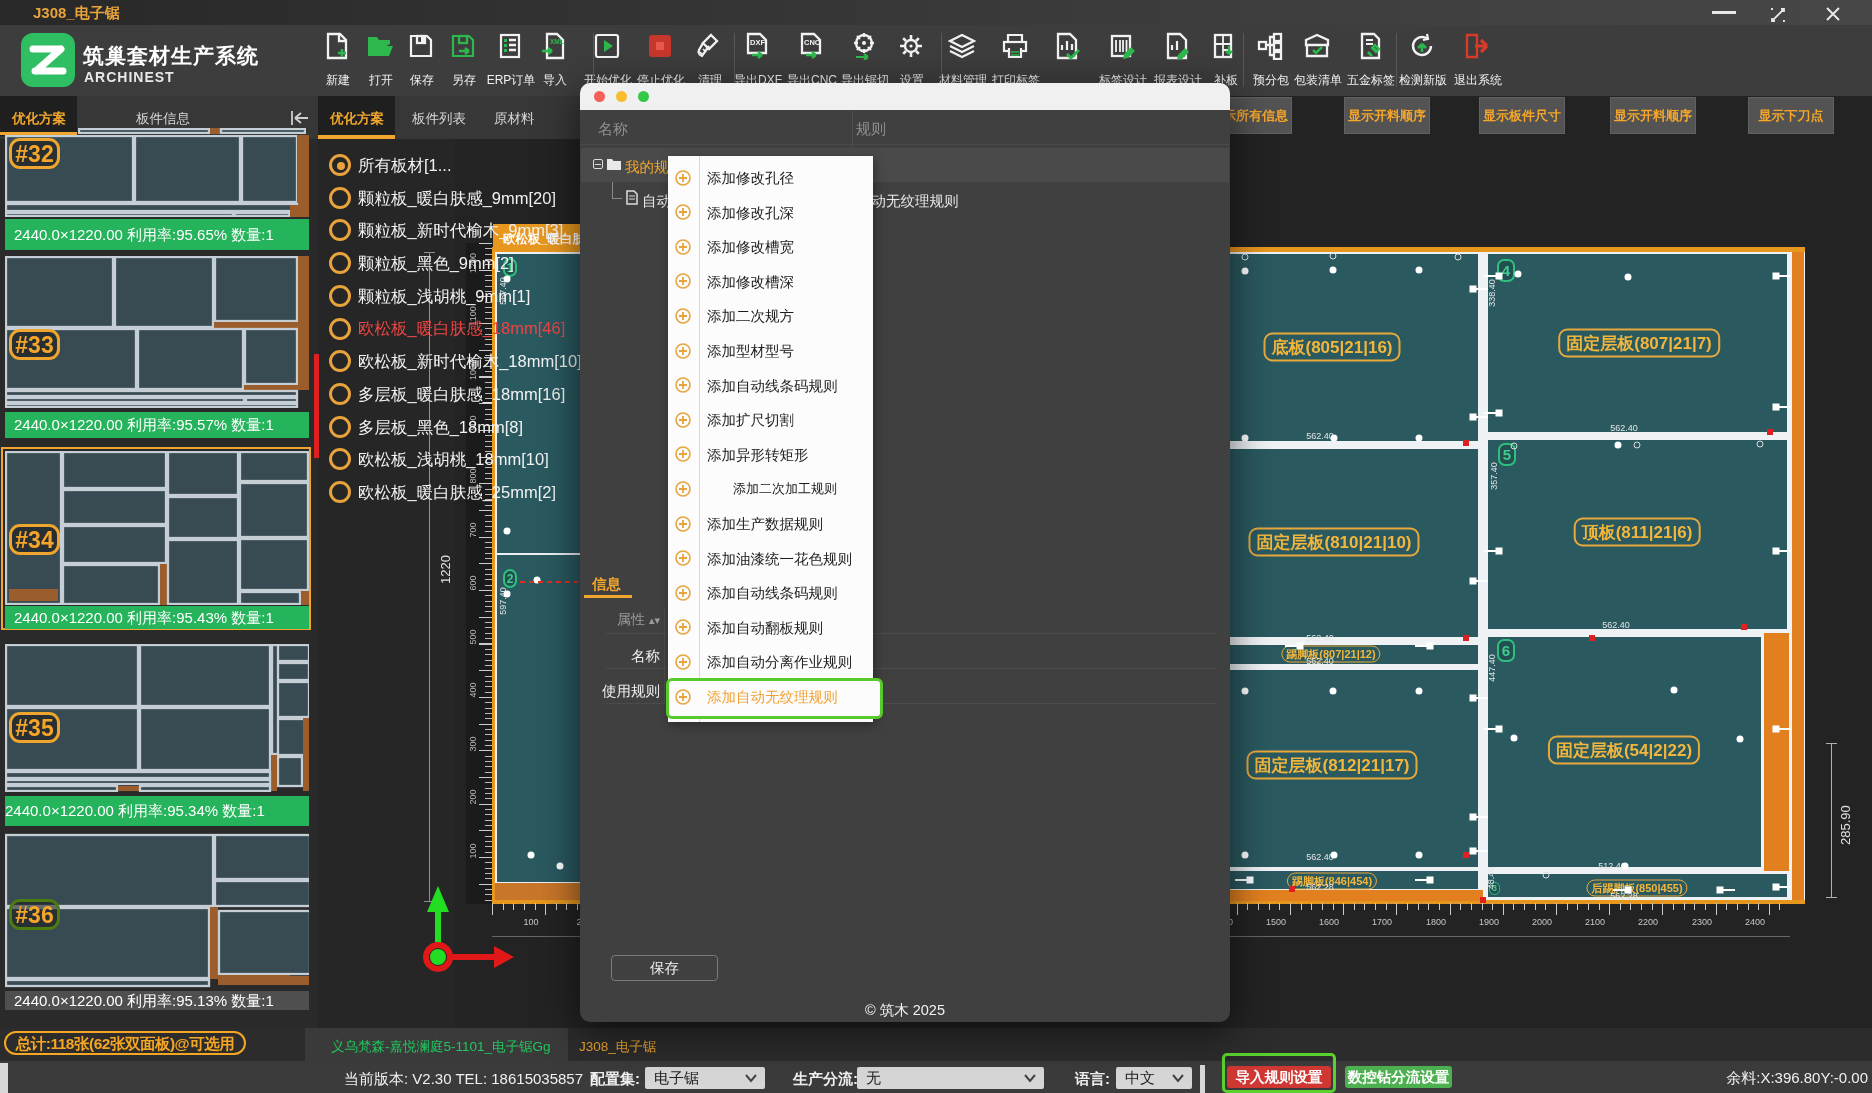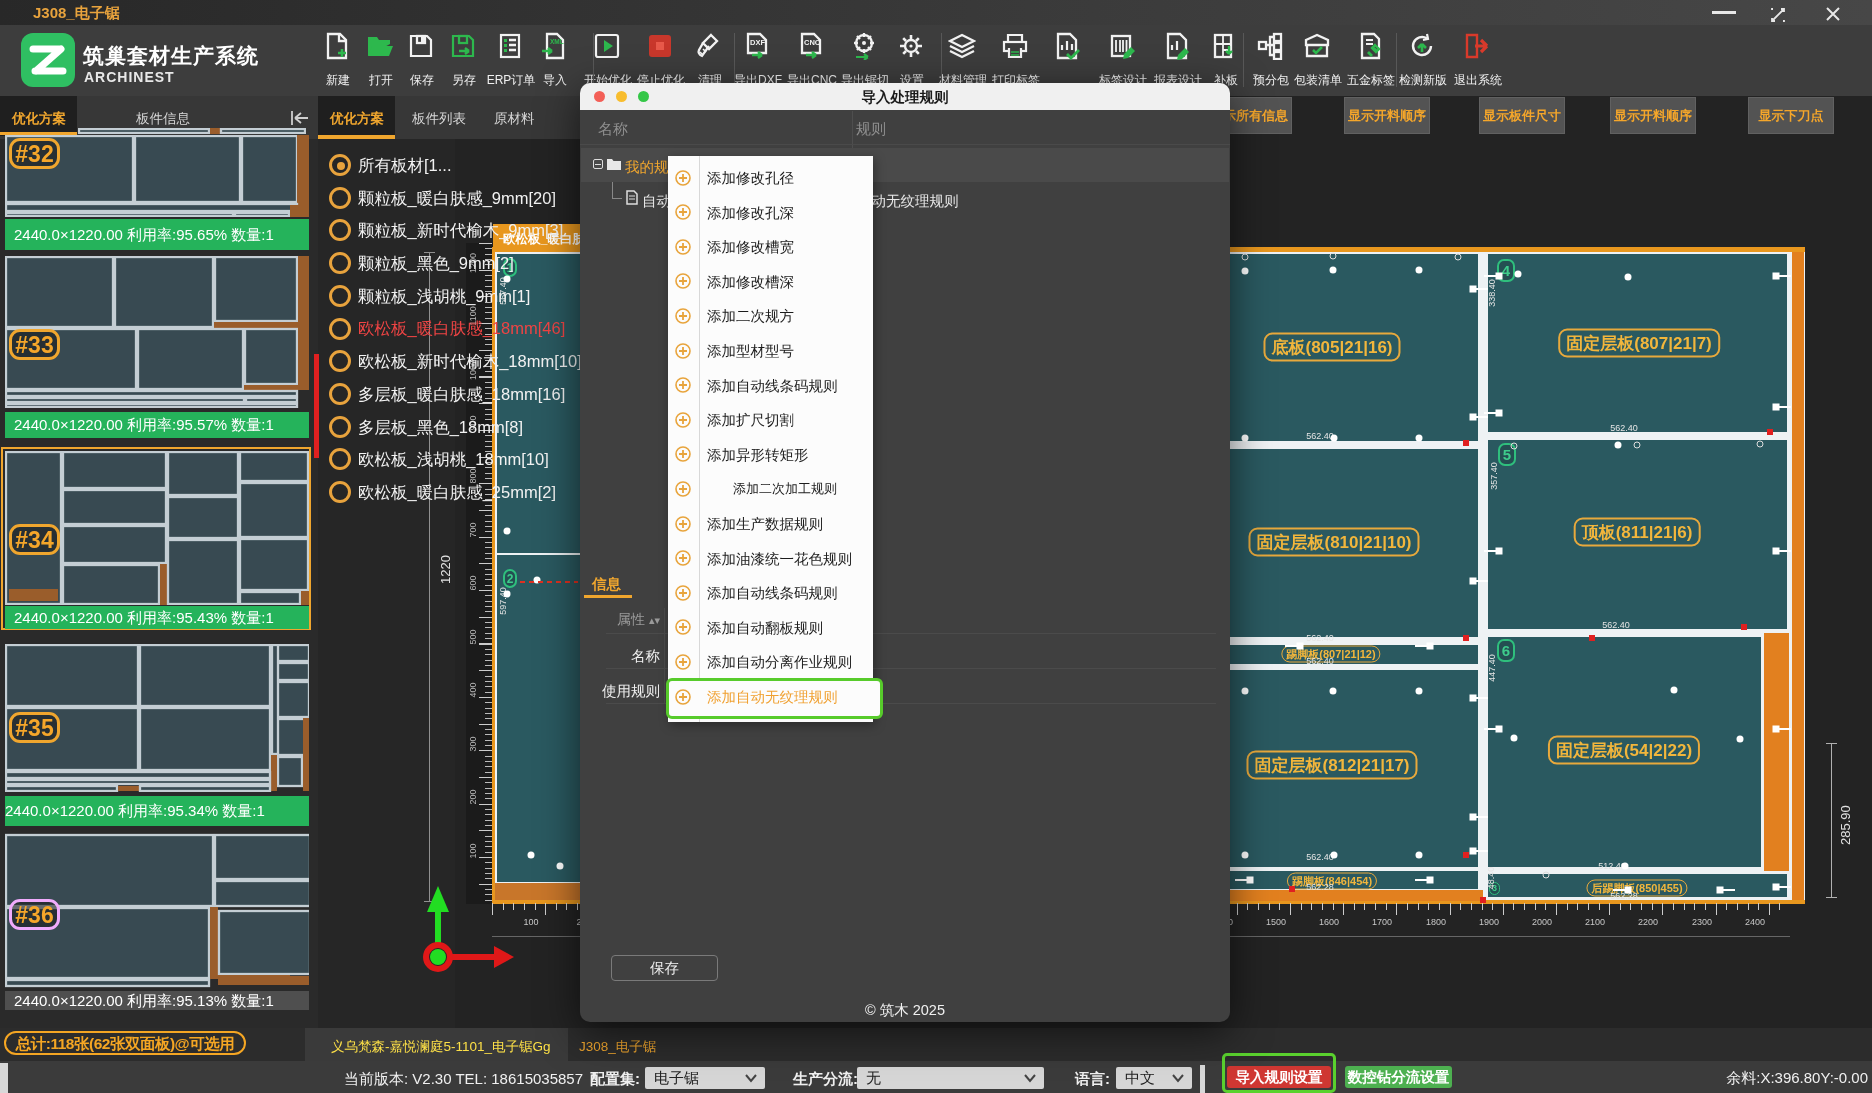--- a/index.html
+++ b/index.html
@@ -476,21 +476,21 @@
       <rect x="205.0" y="75.0" width="8.0" height="72.0" fill="#9a5d2b"></rect>
       <rect x="214.0" y="79.0" width="91.0" height="63.0" fill="#384a52" stroke="#c4ced4" stroke-width="2.3"></rect>
       <rect x="213.0" y="143.0" width="72.0" height="10.0" fill="#9a5d2b"></rect>
       <rect x="285.0" y="144.0" width="19.0" height="9.0" fill="#9a5d2b"></rect>
       <rect x="1.0" y="148.0" width="203.0" height="6.0" fill="#384a52" stroke="#c4ced4" stroke-width="2.3"></rect>
     </svg>
 <div style="position:absolute;left:9px;top:138px;width:51px;height:31px;border:3px solid #f0a62e;border-radius:11px;color:#f5a62a;font-size:23px;font-weight:bold;text-align:center;line-height:26px;background:rgba(25,25,25,.55);">#32</div>
 <div style="position:absolute;left:9px;top:329px;width:51px;height:31px;border:3px solid #f0a62e;border-radius:11px;color:#f5a62a;font-size:23px;font-weight:bold;text-align:center;line-height:26px;background:rgba(25,25,25,.55);">#33</div>
 <div style="position:absolute;left:9px;top:524px;width:51px;height:31px;border:3px solid #f0a62e;border-radius:11px;color:#f5a62a;font-size:23px;font-weight:bold;text-align:center;line-height:26px;background:rgba(25,25,25,.55);">#34</div>
 <div style="position:absolute;left:9px;top:712px;width:51px;height:31px;border:3px solid #f0a62e;border-radius:11px;color:#f5a62a;font-size:23px;font-weight:bold;text-align:center;line-height:26px;background:rgba(25,25,25,.55);">#35</div>
-<div style="position:absolute;left:9px;top:899px;width:51px;height:31px;border:3px solid #f0abfc;border-radius:11px;color:#f5a62a;font-size:23px;font-weight:bold;text-align:center;line-height:26px;background:rgba(25,25,25,.55);">#36</div>
+<div style="position:absolute;left:9px;top:899px;width:51px;height:31px;border:3px solid #4d7c0f;border-radius:11px;color:#f5a62a;font-size:23px;font-weight:bold;text-align:center;line-height:26px;background:rgba(25,25,25,.55);">#36</div>
 <div style="position:absolute;left:5px;top:219px;width:304px;height:31px;background:#25b35b;color:#fff;font-size:15px;line-height:31px;padding-left:9px;white-space:nowrap;">2440.0×1220.00 利用率:95.65% 数量:1</div>
 <div style="position:absolute;left:5px;top:412px;width:304px;height:26px;background:#25b35b;color:#fff;font-size:15px;line-height:26px;padding-left:9px;white-space:nowrap;">2440.0×1220.00 利用率:95.57% 数量:1</div>
 <div style="position:absolute;left:5px;top:606px;width:304px;height:23px;background:#25b35b;color:#fff;font-size:15px;line-height:23px;padding-left:9px;white-space:nowrap;">2440.0×1220.00 利用率:95.43% 数量:1</div>
 <div style="position:absolute;left:5px;top:796px;width:304px;height:30px;background:#25b35b;color:#fff;font-size:15px;line-height:30px;white-space:nowrap;">2440.0×1220.00 利用率:95.34% 数量:1</div>
 <div style="position:absolute;left:5px;top:991px;width:304px;height:19px;background:#4f4f4f;color:#fff;font-size:15px;line-height:19px;padding-left:9px;white-space:nowrap;">2440.0×1220.00 利用率:95.13% 数量:1</div>
 <div style="position:absolute;left:314px;top:354px;width:5px;height:104px;background:#e02020;"></div>
 <div style="position:absolute;left:329px;top:154px;width:22px;height:22px;border:3px solid #e8a33d;border-radius:50%;">
       <div style="position:absolute;left:4.5px;top:4.5px;width:8px;height:8px;border-radius:50%;background:#e8a33d;"></div>
     </div>
 <div style="position:absolute;left:358px;top:155px;font-size:16.5px;color:#f2f2f2;white-space:nowrap;">所有板材[1...</div>
@@ -509,21 +509,21 @@
 <div style="position:absolute;left:329px;top:383px;width:22px;height:22px;border:3px solid #e8a33d;border-radius:50%;"></div>
 <div style="position:absolute;left:358px;top:384px;font-size:16.5px;color:#f2f2f2;white-space:nowrap;">多层板_暖白肤感_18mm[16]</div>
 <div style="position:absolute;left:329px;top:416px;width:22px;height:22px;border:3px solid #e8a33d;border-radius:50%;"></div>
 <div style="position:absolute;left:358px;top:417px;font-size:16.5px;color:#f2f2f2;white-space:nowrap;">多层板_黑色_18mm[8]</div>
 <div style="position:absolute;left:329px;top:448px;width:22px;height:22px;border:3px solid #e8a33d;border-radius:50%;"></div>
 <div style="position:absolute;left:358px;top:449px;font-size:16.5px;color:#f2f2f2;white-space:nowrap;">欧松板_浅胡桃_18mm[10]</div>
 <div style="position:absolute;left:329px;top:481px;width:22px;height:22px;border:3px solid #e8a33d;border-radius:50%;"></div>
 <div style="position:absolute;left:358px;top:482px;font-size:16.5px;color:#f2f2f2;white-space:nowrap;">欧松板_暖白肤感_25mm[2]</div>
 <div style="position:absolute;left:0;top:1028px;width:1872px;height:33px;background:#2c2c2c;"></div>
 <div style="position:absolute;left:305px;top:1028px;width:263px;height:33px;background:#3a3a3a;"></div>
-<div style="position:absolute;left:331px;top:1038px;font-size:13.5px;color:#fde047;">义乌梵森-嘉悦澜庭5-1101_电子锯Gg</div>
+<div style="position:absolute;left:331px;top:1038px;font-size:13.5px;color:#22c55e;">义乌梵森-嘉悦澜庭5-1101_电子锯Gg</div>
 <div style="position:absolute;left:579px;top:1038px;font-size:13.5px;color:#f0a62e;">J308_电子锯</div>
 <div style="position:absolute;left:4px;top:1031px;width:242px;height:24px;border:2px solid #f5a623;border-radius:12px;color:#f5a623;font-size:15.5px;letter-spacing:-0.5px;font-weight:bold;text-align:center;line-height:21px;white-space:nowrap;">总计:118张(62张双面板)@可选用</div>
 <div style="position:absolute;left:0;top:1061px;width:1872px;height:32px;background:#3b3b3b;"></div>
 <div style="position:absolute;left:0;top:1063px;width:8px;height:30px;background:#d8d8d8;"></div>
 <div style="position:absolute;left:1200px;top:1065px;width:5px;height:28px;background:#d8d8d8;"></div>
 <div style="position:absolute;left:344px;top:1070px;font-size:15px;color:#f0f0f0;">当前版本:  V2.30  TEL:  18615035857</div>
 <div style="position:absolute;left:590px;top:1070px;font-size:15px;color:#f0f0f0;font-weight:bold;">配置集:</div>
 <div style="position:absolute;left:793px;top:1070px;font-size:15px;color:#f0f0f0;font-weight:bold;">生产分流:</div>
 <div style="position:absolute;left:1075px;top:1070px;font-size:15px;color:#f0f0f0;font-weight:bold;">语言:</div>
 <div style="position:absolute;left:645px;top:1067px;width:120px;height:22px;background:#d6d6d6;border-radius:2px;color:#222;font-size:15px;line-height:22px;padding-left:9px;">电子锯</div>
@@ -540,21 +540,20 @@
     </svg>
 <div style="position:absolute;left:1222px;top:1053px;width:114px;height:40px;border:3px solid #5ad12e;border-radius:5px;"></div>
 <div style="position:absolute;left:1227px;top:1066px;width:104px;height:22px;background:#cf3732;border-radius:3px;color:#fff;font-size:14.5px;font-weight:bold;text-align:center;line-height:22px;">导入规则设置</div>
 <div style="position:absolute;left:1345px;top:1066px;width:107px;height:22px;background:#4db050;border-radius:3px;color:#fff;font-size:14.5px;font-weight:bold;text-align:center;line-height:22px;">数控钻分流设置</div>
 <div style="position:absolute;right:4px;top:1069px;font-size:15px;color:#f0f0f0;white-space:nowrap;">余料:X:396.80Y:-0.00</div>
 <div style="position:absolute;left:580px;top:83px;width:650px;height:939px;border-radius:10px;background:#404040;box-shadow:0 10px 40px rgba(0,0,0,.6);">
 <div style="position:absolute;left:0;top:0;width:650px;height:27px;background:#f0f0f0;border-radius:10px 10px 0 0;"></div>
 <div style="position:absolute;left:14px;top:8px;width:11px;height:11px;border-radius:50%;background:#f35f57;"></div>
 <div style="position:absolute;left:36px;top:8px;width:11px;height:11px;border-radius:50%;background:#f8bd2e;"></div>
 <div style="position:absolute;left:58px;top:8px;width:11px;height:11px;border-radius:50%;background:#35c748;"></div>
-<div style="position:absolute;left:0;top:5px;width:650px;text-align:center;font-size:14.5px;color:#1a1a1a;font-weight:bold;">导入处理规则</div>
 <div style="position:absolute;left:18px;top:37px;font-size:15px;color:#8f8f8f;">名称</div>
 <div style="position:absolute;left:276px;top:37px;font-size:15px;color:#8f8f8f;">规则</div>
 <div style="position:absolute;left:272px;top:28px;width:1px;height:120px;background:#4e4e4e;"></div>
 <div style="position:absolute;left:0;top:61px;width:650px;height:1px;background:#4a4a4a;"></div>
 <div style="position:absolute;left:1px;top:65px;width:648px;height:34px;background:#4a4a4a;"></div>
 <div style="position:absolute;left:13px;top:76px;width:10px;height:10px;border:1.5px solid #ddd;border-radius:2px;"></div>
 <div style="position:absolute;left:15px;top:80.5px;width:6px;height:1.5px;background:#ddd;"></div>
 <svg style="position:absolute;left:26px;top:74px" width="16" height="14" viewBox="0 0 16 14">
         <path d="M1 2h5l1.5 2H15v9H1z" fill="#e8e8e8"></path>
       </svg>

